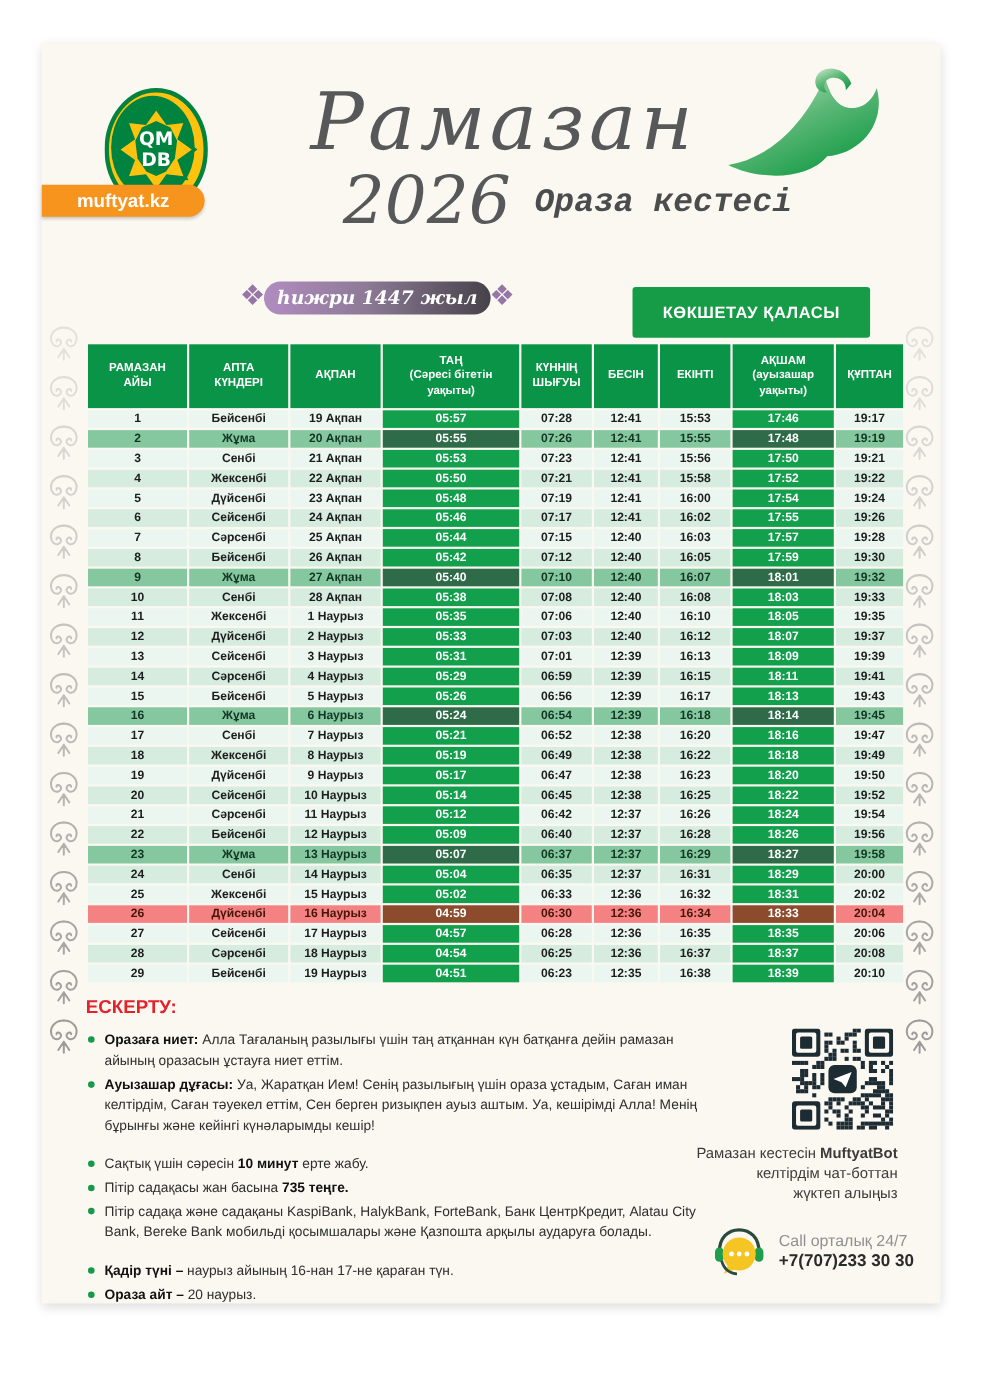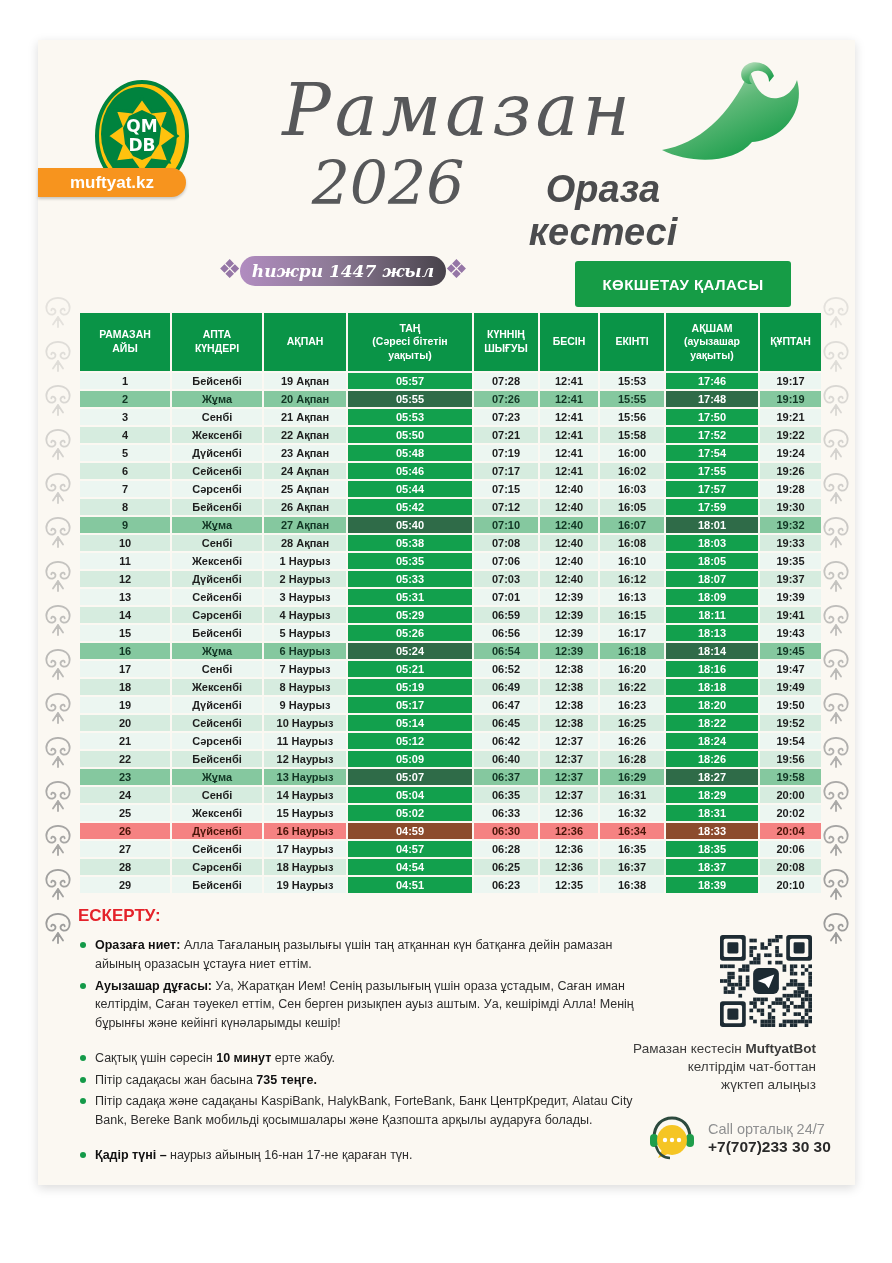--- a/index.html
+++ b/index.html
@@ -16,22 +16,22 @@
   .logo{position:absolute;left:57px;top:40px;width:94px;height:112px;}
   .site-badge{position:absolute;left:0;top:128px;width:148px;height:29px;background:var(--accent-orange);
       border-radius:0 15px 15px 0;color:#fff;font-weight:bold;font-size:17px;display:flex;
       align-items:center;justify-content:center;box-shadow:0 2px 3px rgba(0,0,0,.2);cursor:pointer;}
   .title-script{position:absolute;left:170px;top:28px;width:500px;text-align:center;
       font-family:"DejaVu Serif","Liberation Serif",serif;font-style:italic;font-size:72px;
       color:#57585a;letter-spacing:4px;}
   .year-script{position:absolute;left:225px;top:108px;width:250px;text-align:center;
       font-family:"DejaVu Serif","Liberation Serif",serif;font-style:italic;font-size:60px;color:#57585a;}
   .subtitle-script{position:absolute;left:430px;top:128px;width:270px;text-align:center;
-      font-family:Liberation Sans, sans-serif;font-style:italic;font-weight:bold;
-      font-size:38px;color:#4b4c4e;}
+      font-family:Liberation Mono, monospace;font-style:italic;font-weight:bold;
+      font-size:30px;color:#4b4c4e;}
   .wave{position:absolute;left:618px;top:12px;width:160px;height:120px;}
   .hijri-badge{position:absolute;left:180px;top:213px;width:250px;height:36px;display:flex;
       align-items:center;justify-content:center;}
   .hijri-bar{position:absolute;left:22px;top:3px;right:22px;bottom:3px;border-radius:15px;
       background:linear-gradient(90deg,#b18cc0,#8d7a96 45%,#47424a);}
   .hijri-text{position:relative;color:#fff;font-family:"DejaVu Serif","Liberation Serif",serif;
       font-style:italic;font-weight:bold;font-size:17px;z-index:1;}
   .hijri-flourish{position:absolute;top:1px;color:#9576a6;font-size:26px;z-index:1;font-family:"DejaVu Sans",sans-serif;}
   .hijri-flourish.fl-left{left:0;}
   .hijri-flourish.fl-right{right:0;}
@@ -692,20 +692,21 @@
             <li class="note-item"><span class="note-bullet"></span><b>Оразаға ниет:</b> Алла Тағаланың разылығы үшін таң атқаннан күн батқанға дейін рамазан айының оразасын ұстауға ниет еттім.</li>
             <li class="note-item"><span class="note-bullet"></span><b>Ауызашар дұғасы:</b> Уа, Жаратқан Ием! Сенің разылығың үшін ораза ұстадым, Саған иман келтірдім, Саған тәуекел еттім, Сен берген ризықпен ауыз аштым. Уа, кешірімді Алла! Менің бұрынғы және кейінгі күнәларымды кешір!</li>
           </ul>
           <ul class="note-group">
             <li class="note-item"><span class="note-bullet"></span>Сақтық үшін сәресін <b>10 минут</b> ерте жабу.</li>
             <li class="note-item"><span class="note-bullet"></span>Пітір садақасы жан басына <b>735 теңге.</b></li>
             <li class="note-item"><span class="note-bullet"></span>Пітір садақа және садақаны KaspiBank, HalykBank, ForteBank, Банк ЦентрКредит, Alatau City Bank, Bereke Bank мобильді қосымшалары және Қазпошта арқылы аударуға болады.</li>
           </ul>
           <ul class="note-group">
             <li class="note-item"><span class="note-bullet"></span><b>Қадір түні –</b> наурыз айының 16-нан 17-не қараған түн.</li>
+            <li class="note-item"><span class="note-bullet"></span><b>Ораза айт –</b> 20 наурыз.</li>
           </ul>
         </div>
     </div>
 
     <svg class="qr-box" id="qr" viewBox="0 0 100 100">
         <rect x="0" y="0" width="100" height="100" fill="#fbf8f2"></rect>
         <rect x="60" y="0" width="4" height="4" fill="#1d2b33"></rect>
         <rect x="64" y="0" width="4" height="4" fill="#1d2b33"></rect>
         <rect x="32" y="4" width="4" height="4" fill="#1d2b33"></rect>
         <rect x="36" y="4" width="4" height="4" fill="#1d2b33"></rect>

